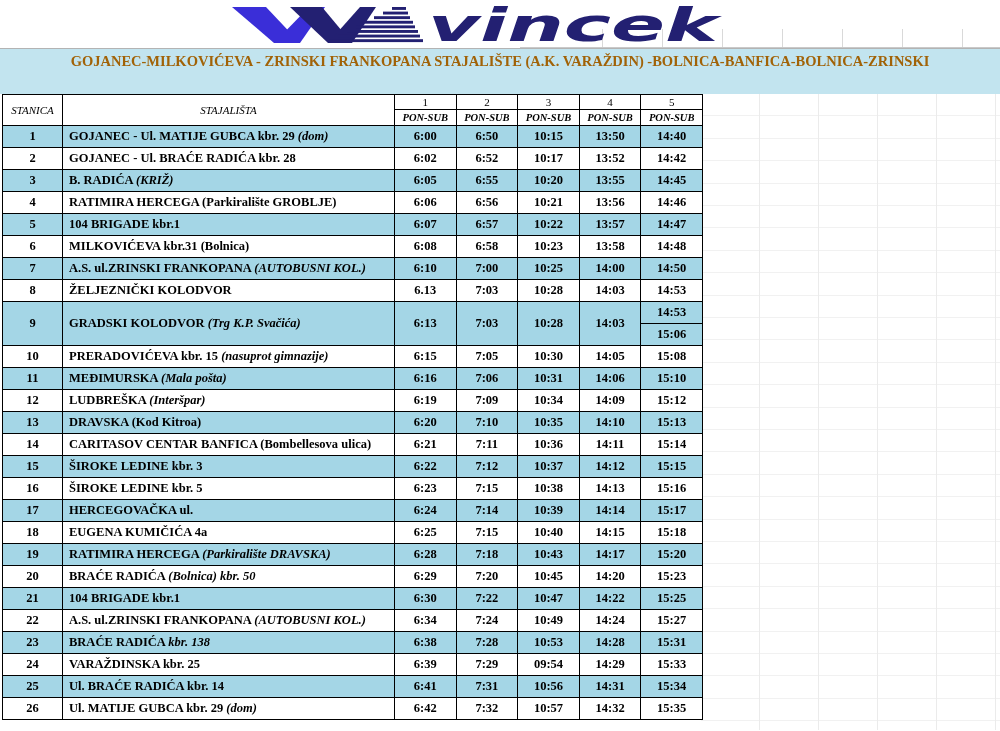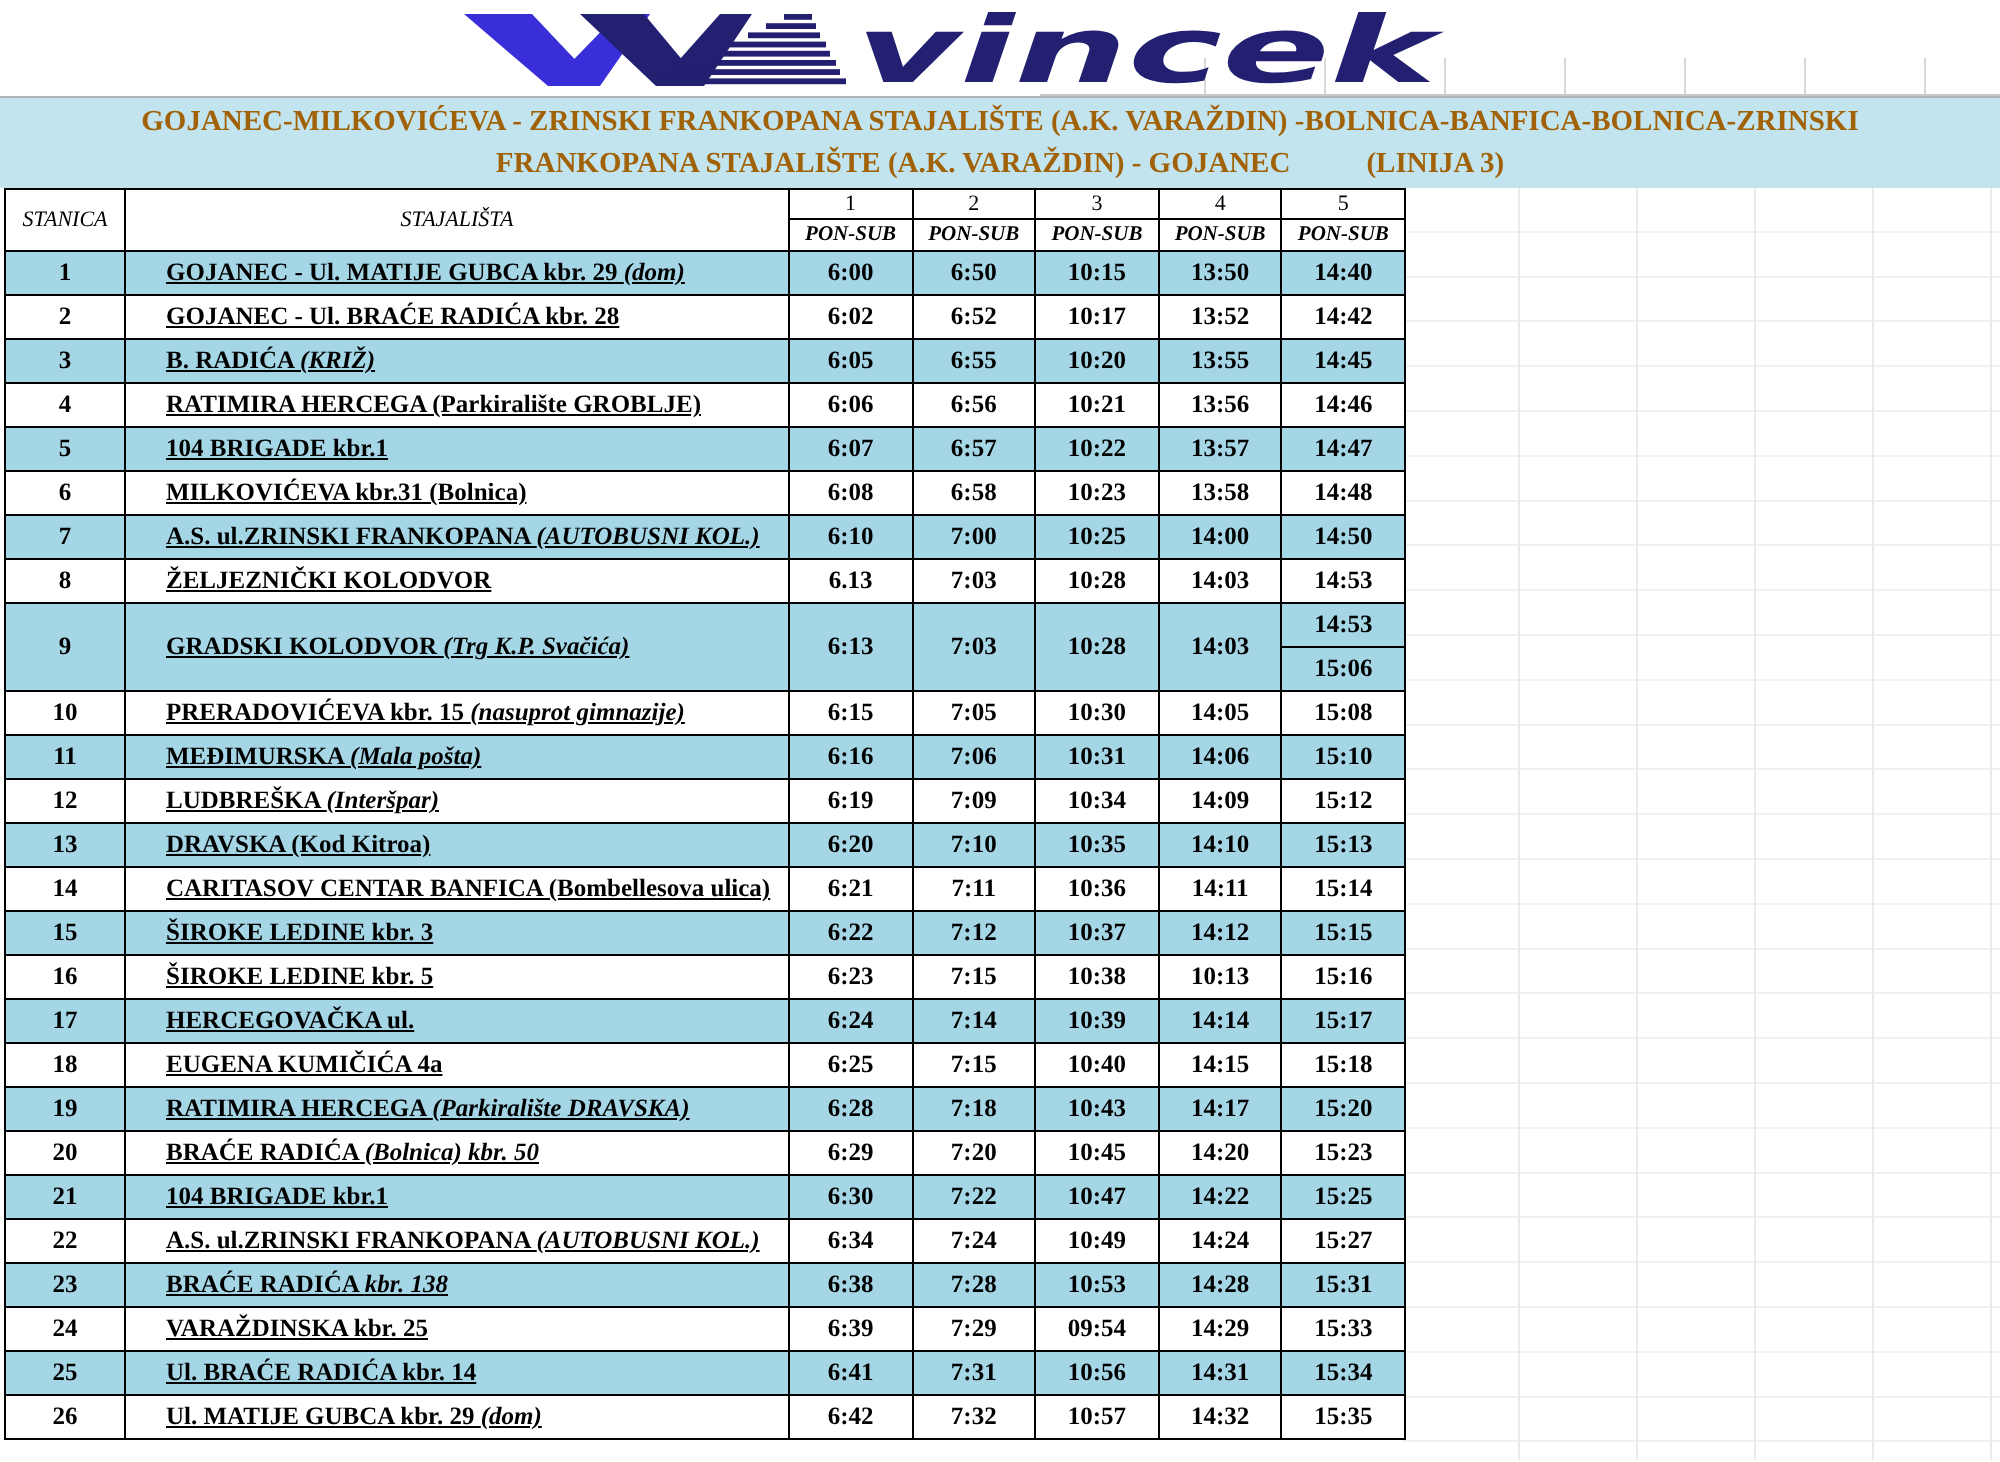--- a/index.html
+++ b/index.html
@@ -29,21 +29,21 @@
   table.timetable { position:absolute; left:2px; top:94px; width:700px;
     border-collapse:collapse; table-layout:fixed; }
   .timetable th, .timetable td { border:1px solid #000; overflow:hidden; }
   thead th { background:#fff; text-align:center; vertical-align:middle; }
   th.stanica   { font-size:10px;  font-weight:bold; font-style:italic; }
   th.stajalista{ font-size:12.5px; font-weight:bold; font-style:italic;margin-top:13px; }
   tr.nums th   { height:15px; font-weight:normal; font-size:11px; }
   tr.days th   { height:16px; font-weight:bold; font-style:italic; font-size:10.5px; }
   tbody td { height:22px; font-weight:bold; font-size:12.5px; vertical-align:middle; background:#fff; }
   tbody td.num  { text-align:center; }
-  tbody td.name { text-align:left; padding-left:20px; white-space:nowrap;text-decoration:underline; }
+  tbody td.name { text-align:left; padding-left:6px; white-space:nowrap; }
   tbody td.time { text-align:center; }
   tbody tr.shade td { background:#a4d6e6; }
   tbody td.name i { font-style:italic; }
 </style>
 </head>
 <body>
 
 <div class="logo-row">
   <div class="grid-ticks"></div>
   <div class="grid-topline"></div>
@@ -68,23 +68,20 @@
       <rect x="115" y="29" width="71" height="2.9"></rect>
       <rect x="106" y="33.6" width="82" height="2.9"></rect>
       <rect x="97" y="38.2" width="94" height="2.9"></rect>
     </g>
     <text x="196" y="40" font-family="DejaVu Sans, sans-serif" font-weight="bold" font-style="italic" font-size="46" fill="#232072" textLength="290" lengthAdjust="spacingAndGlyphs">vincek</text>
   </svg>
 </div>
 
 <div class="title-band">
   <div class="title-line1">GOJANEC-MILKOVIĆEVA - ZRINSKI FRANKOPANA STAJALIŠTE (A.K. VARAŽDIN) -BOLNICA-BANFICA-BOLNICA-ZRINSKI</div>
-  <div class="title-line2">
-    <span>FRANKOPANA STAJALIŠTE (A.K. VARAŽDIN) - GOJANEC</span><span class="gap"></span><span>(LINIJA 3)</span>
-  </div>
 </div>
 
 <div class="grid-right"></div>
 
 <table class="timetable">
   <colgroup>
     <col style="width:60px">
       <col style="width:332px">
     <col style="width:61.6px">
       <col style="width:61.6px">
@@ -248,21 +245,21 @@
         <td class="time">10:37</td>
         <td class="time">14:12</td>
         <td class="time">15:15</td>
       </tr>
       <tr>
         <td class="num">16</td>
         <td class="name"><span>ŠIROKE LEDINE kbr. 5</span></td>
         <td class="time">6:23</td>
         <td class="time">7:15</td>
         <td class="time">10:38</td>
-        <td class="time">10:13</td>
+        <td class="time">14:13</td>
         <td class="time">15:16</td>
       </tr>
       <tr class="shade">
         <td class="num">17</td>
         <td class="name"><span>HERCEGOVAČKA ul.</span></td>
         <td class="time">6:24</td>
         <td class="time">7:14</td>
         <td class="time">10:39</td>
         <td class="time">14:14</td>
         <td class="time">15:17</td>

